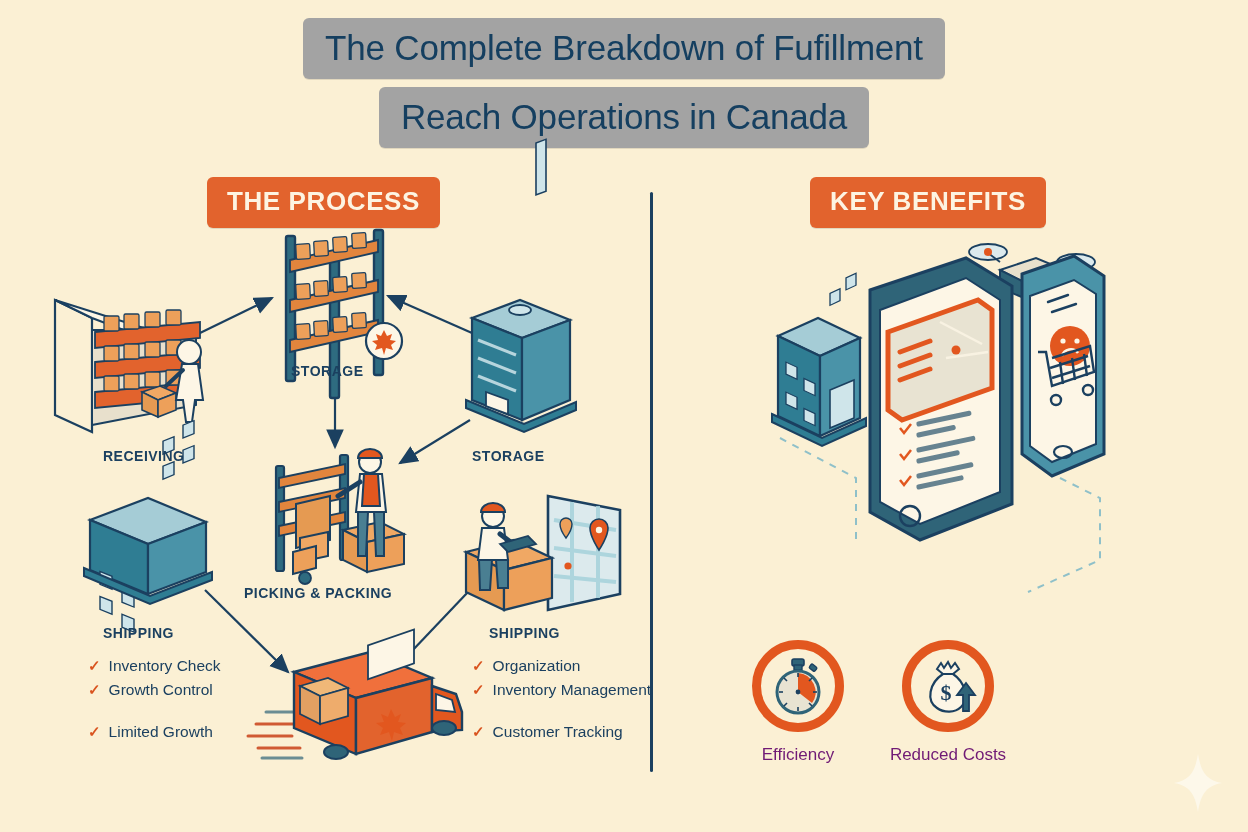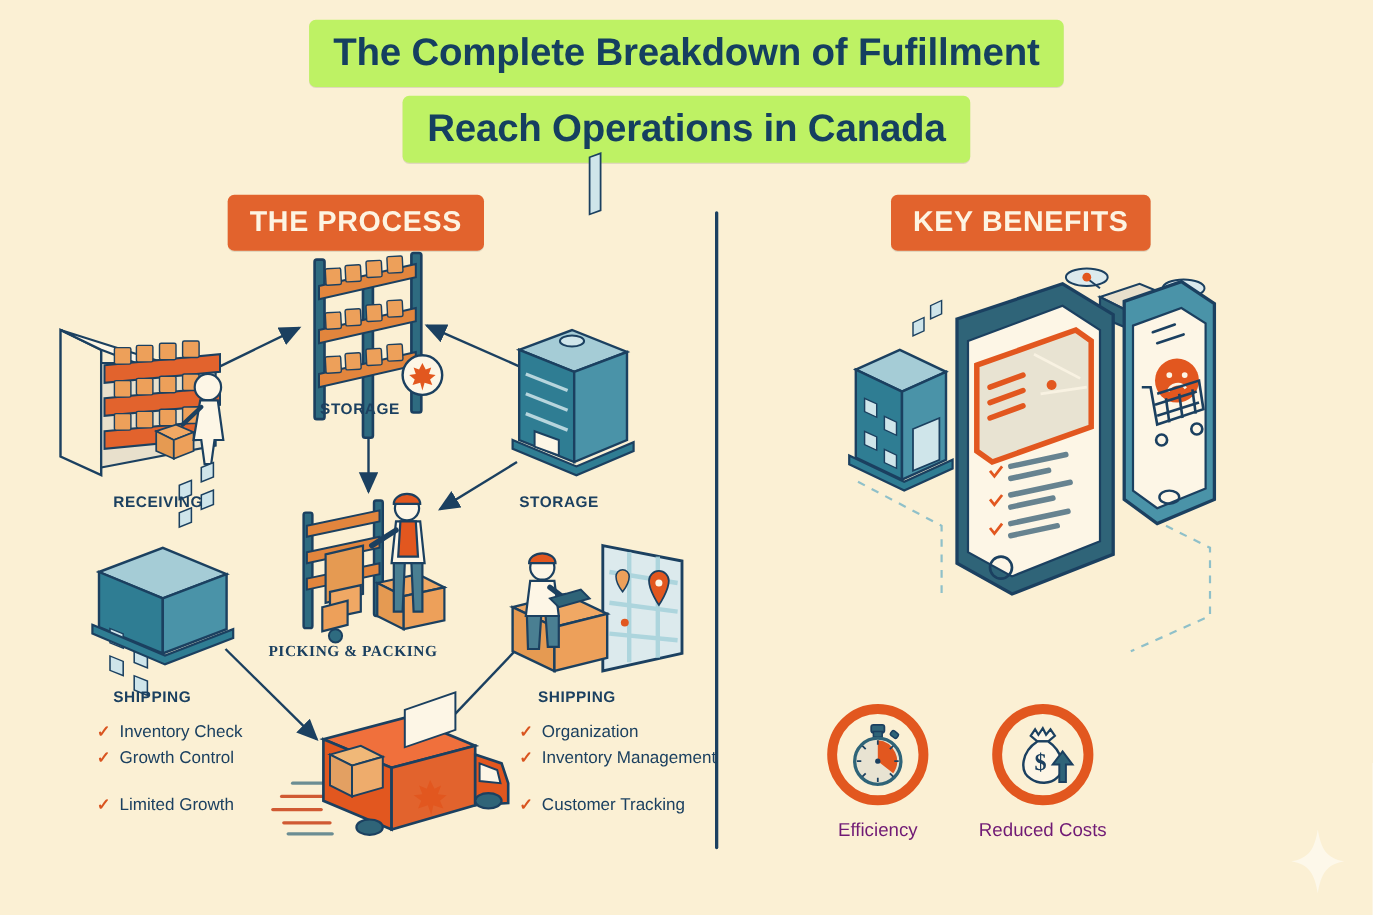--- a/index.html
+++ b/index.html
@@ -19,23 +19,23 @@
 
   
   .title-wrap {
     position: absolute;
     left: 0; top: 18px;
     width: 1248px;
     text-align: center;
   }
   .title-line {
     display: inline-block;
-    background: #bef264;
+    background: #a3a3a3;
     color: #153f60;
-    font-weight: bold;
+    font-weight: normal;
     font-size: 35px;
     letter-spacing: -0.2px;
     line-height: 1;
     padding: 12px 22px 14px 22px;
     border-radius: 6px;
     box-shadow: 0 1px 0 rgba(0,0,0,0.10);
     white-space: nowrap;
   }
   .title-line.second { margin-top: 8px; }
 
@@ -353,21 +353,21 @@
         <path d="M320 696 L348 688 L348 716 L320 724 Z" fill="#eeac6c" stroke="#1b4060" stroke-width="1.8"></path>
       </g>
       <ellipse cx="336" cy="752" rx="12" ry="7" fill="#2f6478" stroke="#1b4060" stroke-width="2"></ellipse>
       <ellipse cx="444" cy="728" rx="12" ry="7" fill="#2f6478" stroke="#1b4060" stroke-width="2"></ellipse>
     </g>
   </svg>
 
   <div class="node-label" style="left:103px; top:448px;">RECEIVING</div>
   <div class="node-label" style="left:291px; top:363px;">STORAGE</div>
   <div class="node-label" style="left:472px; top:448px;">STORAGE</div>
-  <div class="node-label" style="left:244px; top:585px;font-family:Liberation Serif, serif;">PICKING &amp; PACKING</div>
+  <div class="node-label" style="left:244px; top:585px;">PICKING &amp; PACKING</div>
   <div class="node-label" style="left:103px; top:625px;">SHIPPING</div>
   <div class="node-label" style="left:489px; top:625px;">SHIPPING</div>
 
   <div class="check-list" style="left:88px; top:657px;">
     <div class="check-row">
       <span class="check-mark">✓</span>
       <span class="check-text">Inventory Check</span>
     </div>
     <div class="check-row">
       <span class="check-mark">✓</span>

